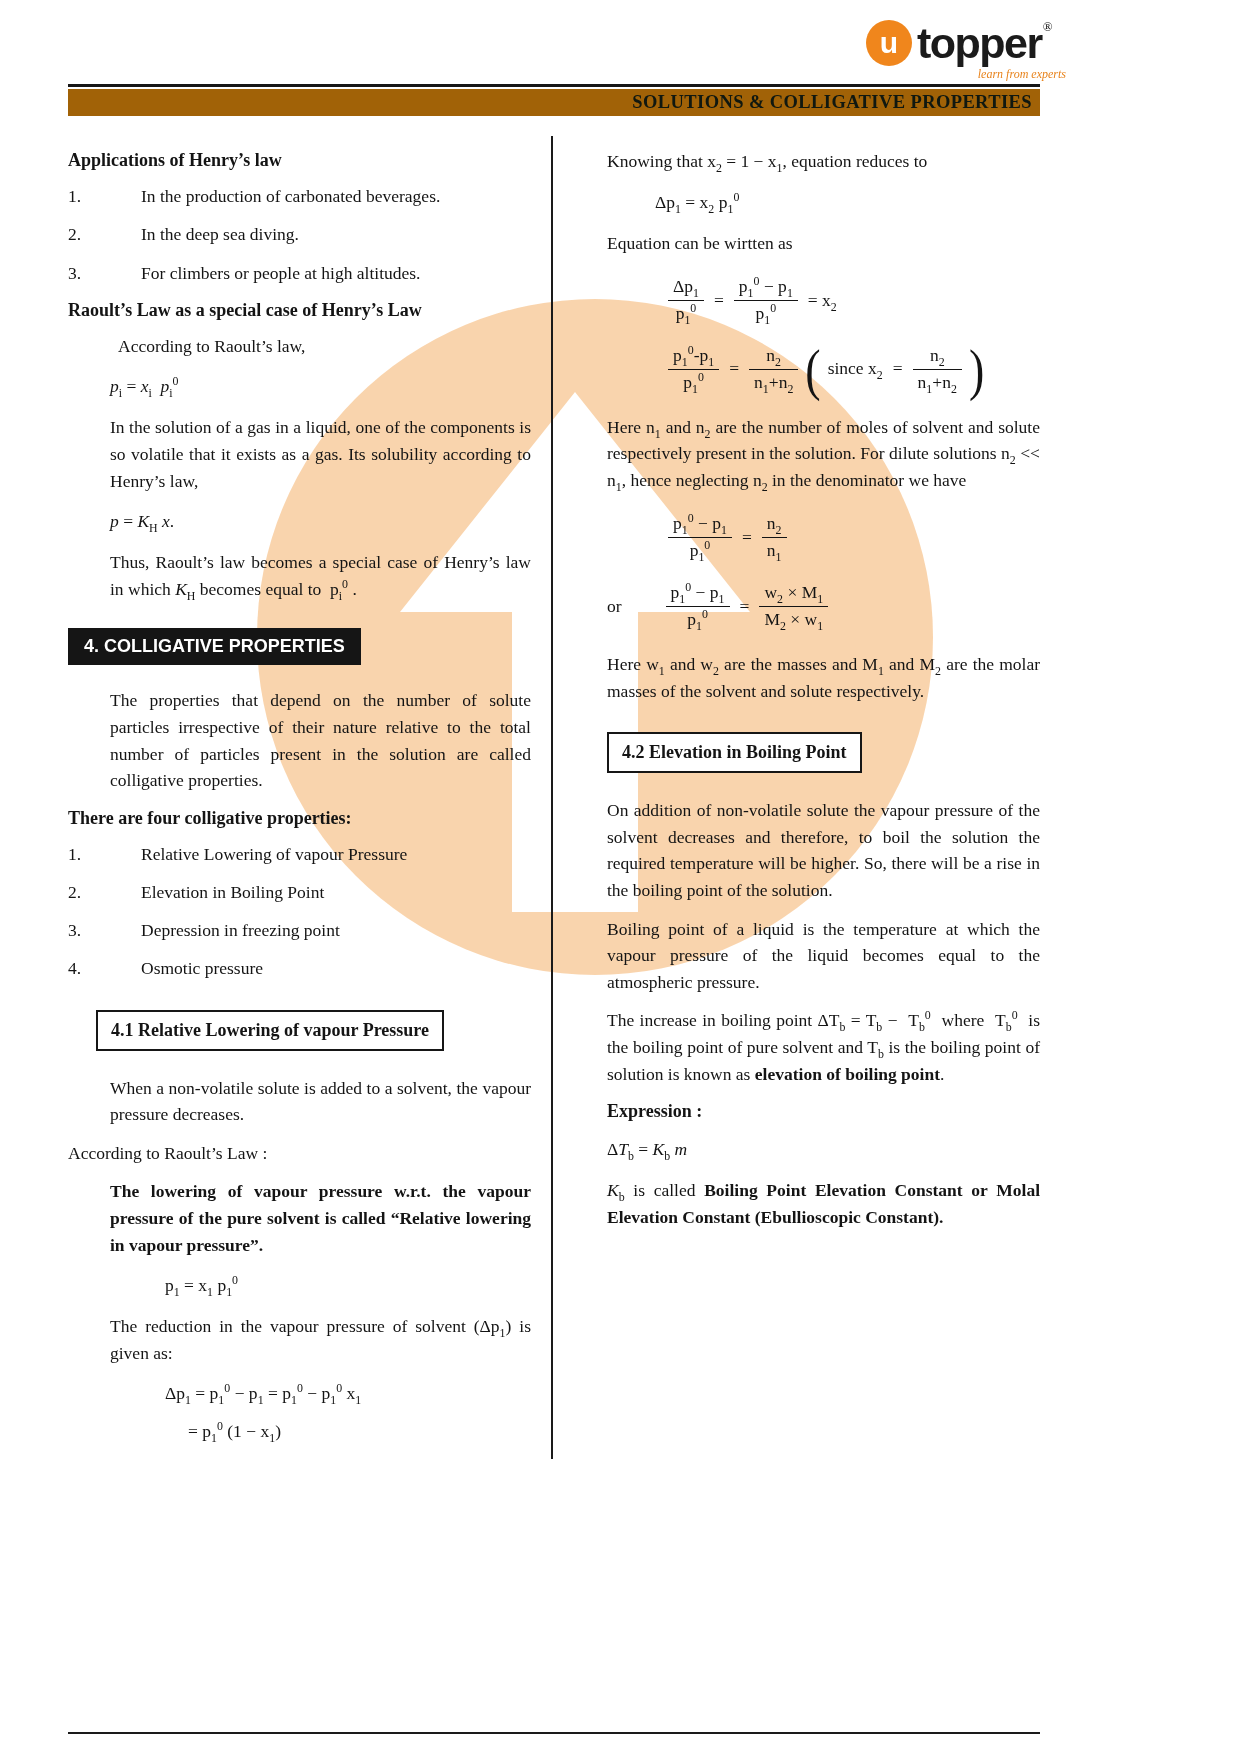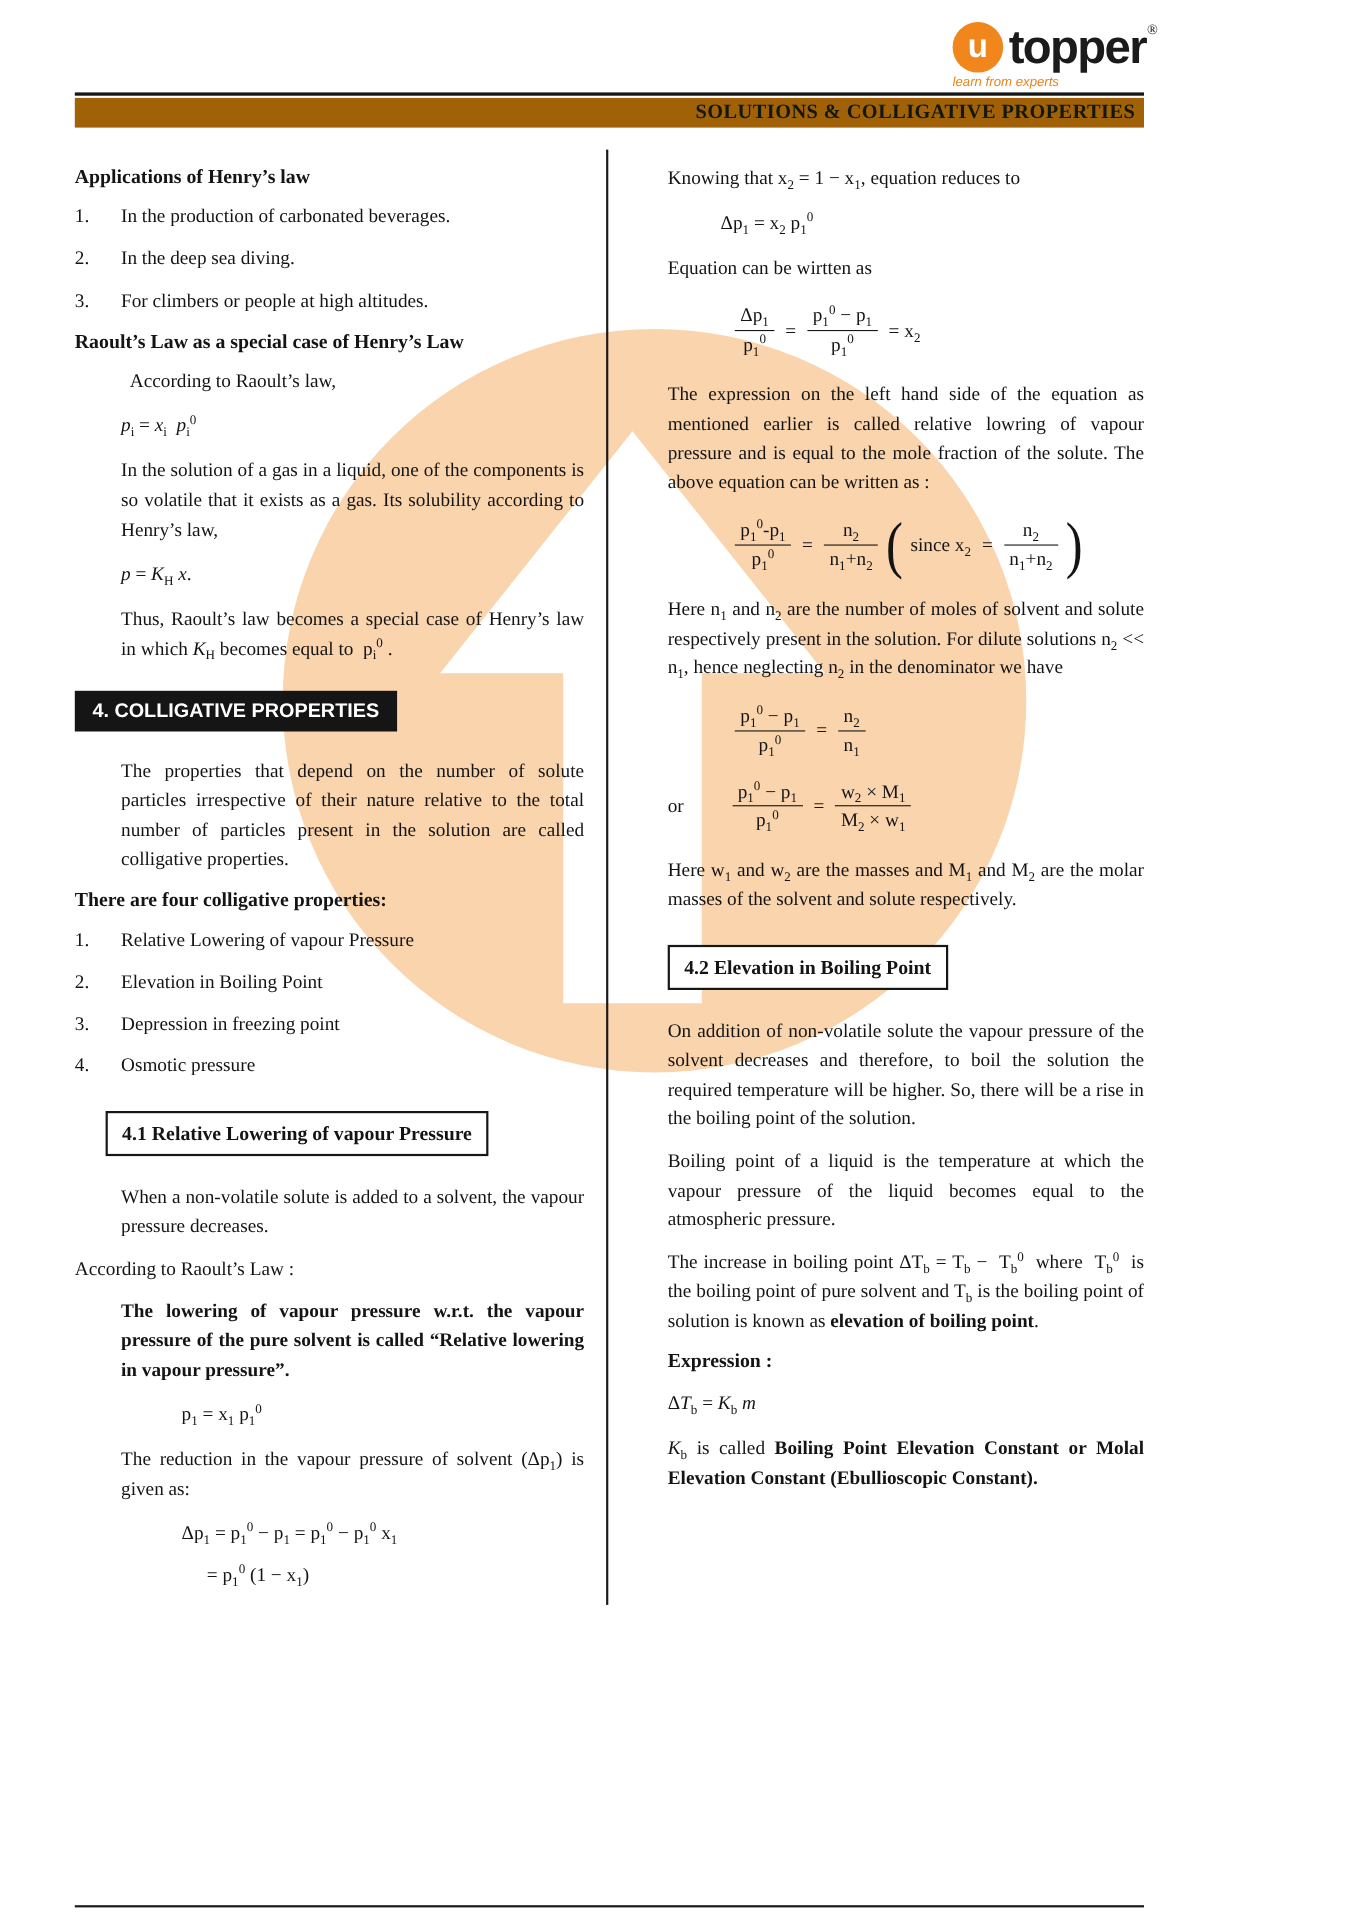--- a/index.html
+++ b/index.html
@@ -32,21 +32,21 @@
     font-family: "Liberation Sans", sans-serif; font-weight: bold; font-size: 30px;
   }
   .logo-text {
     font-family: "Liberation Sans", sans-serif; font-weight: bold;
     font-size: 43px; color: #1b1b1b; letter-spacing: -1.5px; margin-left: 5px;
     line-height: 1;
   }
   .logo-reg { font-size: 13px; position: relative; top: -16px; margin-left: 1px; }
   .logo-tagline {
     color: #E8821A; font-style: italic; font-size: 12px;
-    margin-top: 1px; font-family: Liberation Sans, sans-serif;
+    text-align: right; margin-top: 1px; font-family: Liberation Serif, serif;
   }
 
   .topline { position: absolute; left: 68px; top: 84px; width: 972px; height: 3px; background: #161616; }
   .banner {
     position: absolute; left: 68px; top: 89px; width: 972px; height: 27px;
     background: #a16207; text-align: right;
     font-weight: bold; font-size: 18.5px; line-height: 27px;
     padding-right: 8px; color: #101810; letter-spacing: 0.4px;
   }
 
@@ -58,21 +58,21 @@
 
   
   .h-bold { font-weight: bold; font-size: 18px; margin: 14px 0 10px; }
   .body { font-size: 17.5px; line-height: 1.52; text-align: justify; margin: 12px 0; }
   .bold { font-weight: bold; }
   .ind { margin-left: 42px; }
   .ind-sm { margin-left: 50px; }
 
   .numrow { display: flex; margin: 12px 0; font-size: 17.5px; line-height: 1.5; }
   .li-num { width: 42px; flex: none; }
-  .li-text { flex: 1; }
+  .li-text { flex: 1; margin-left: 31px; }
 
   .black-box {
     display: inline-block; background: #151515; color: #ffffff;
     font-family: "Liberation Sans", sans-serif; font-weight: bold;
     font-size: 18px; padding: 8px 16px; margin: 14px 0 10px;
   }
   .outline-box {
     display: inline-block; border: 2px solid #161616; background: #fff;
     font-weight: bold; font-size: 18px; padding: 8px 13px; margin: 16px 0 12px;
   }
@@ -221,21 +221,20 @@
           <span class="den">p<sub>1</sub><sup>0</sup></span>
         </span>
         <span class="op">=</span>
         <span class="frac">
           <span class="num">p<sub>1</sub><sup>0</sup> − p<sub>1</sub></span>
           <span class="den">p<sub>1</sub><sup>0</sup></span>
         </span>
         <span class="op">= x<sub>2</sub></span>
       </div>
 
-      <p class="body">The expression on the left hand side of the equation as mentioned earlier is called relative lowring of vapour pressure and is equal to the mole fraction of the solute. The above equation can be written as :</p>
 
       <div class="eqrow eq-ind">
         <span class="frac">
           <span class="num">p<sub>1</sub><sup>0</sup>-p<sub>1</sub></span>
           <span class="den">p<sub>1</sub><sup>0</sup></span>
         </span>
         <span class="op">=</span>
         <span class="frac">
           <span class="num">n<sub>2</sub></span>
           <span class="den">n<sub>1</sub>+n<sub>2</sub></span>

